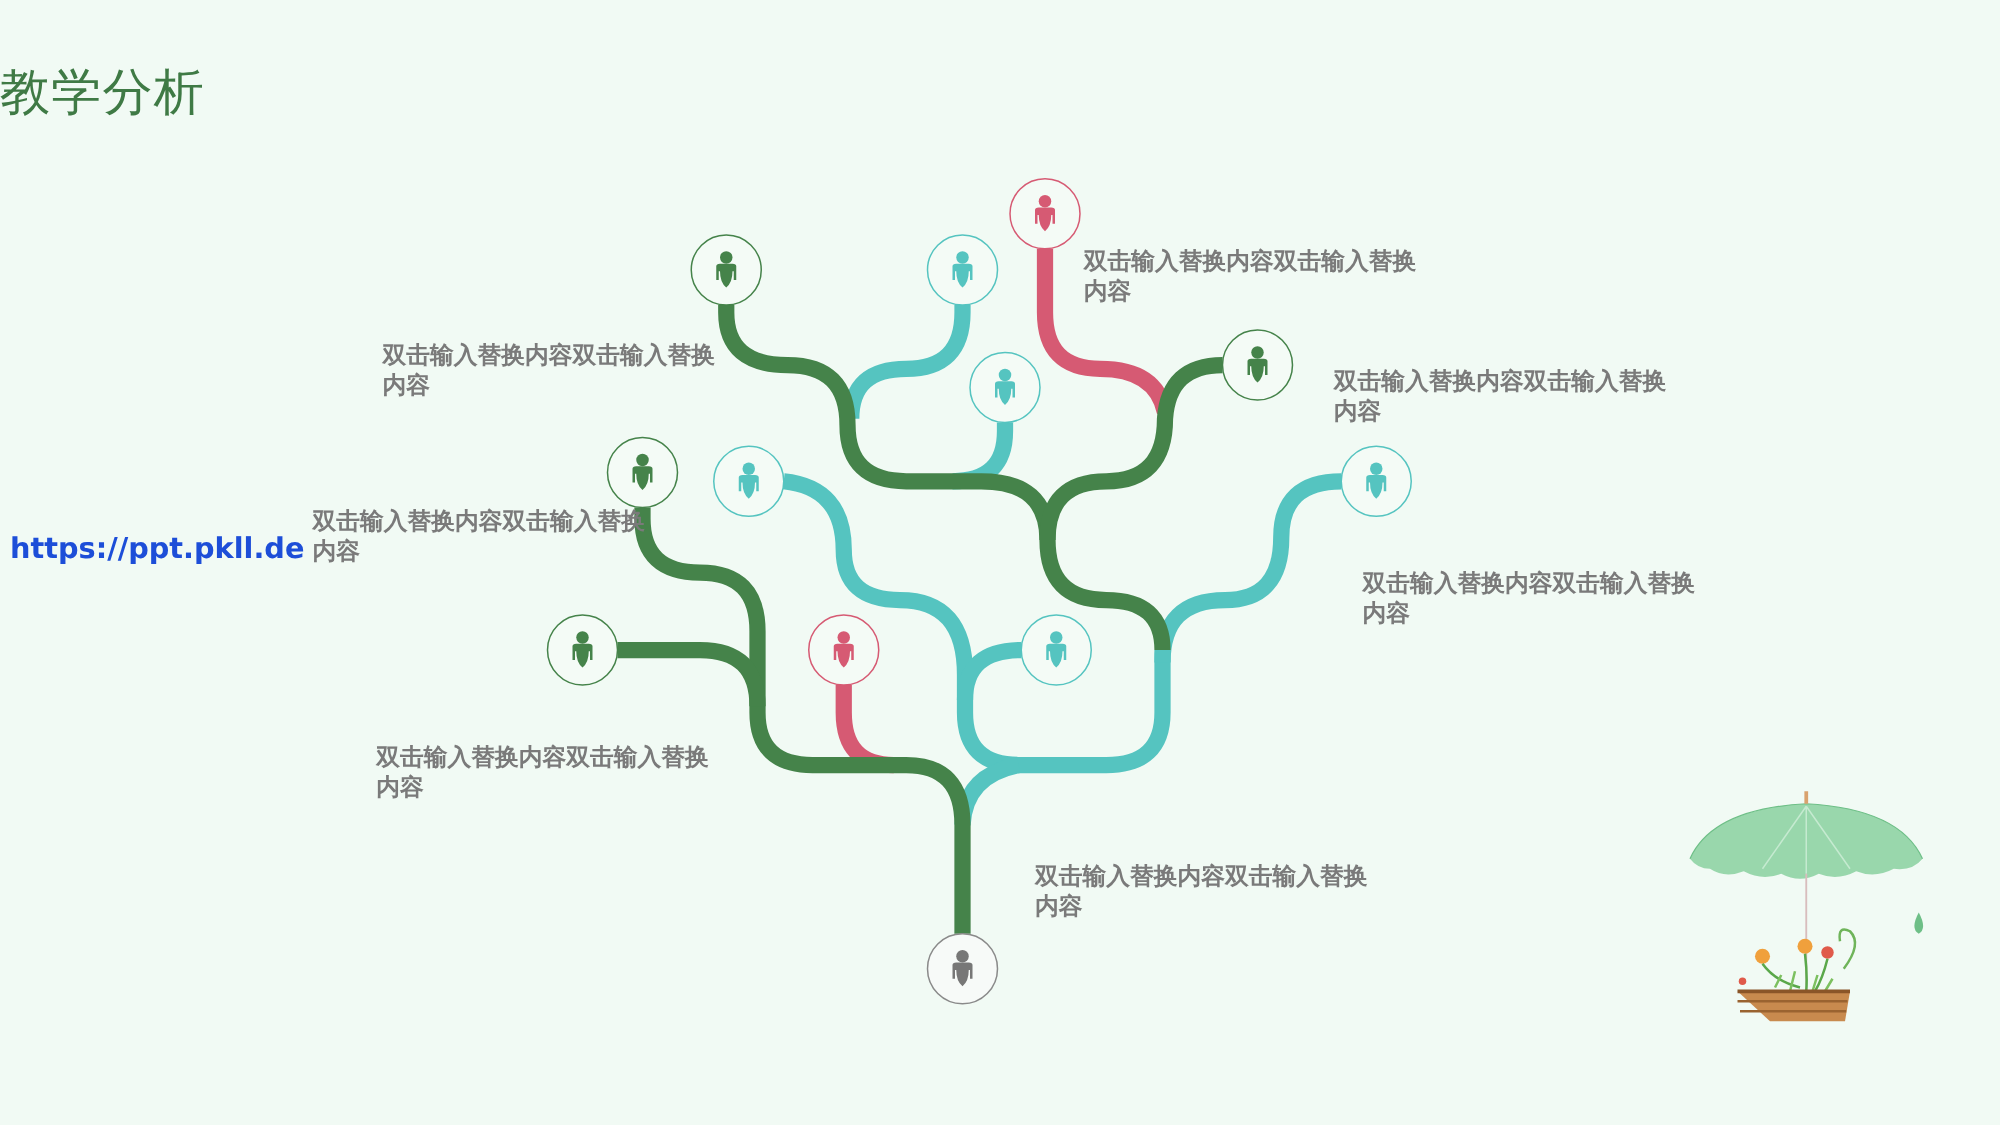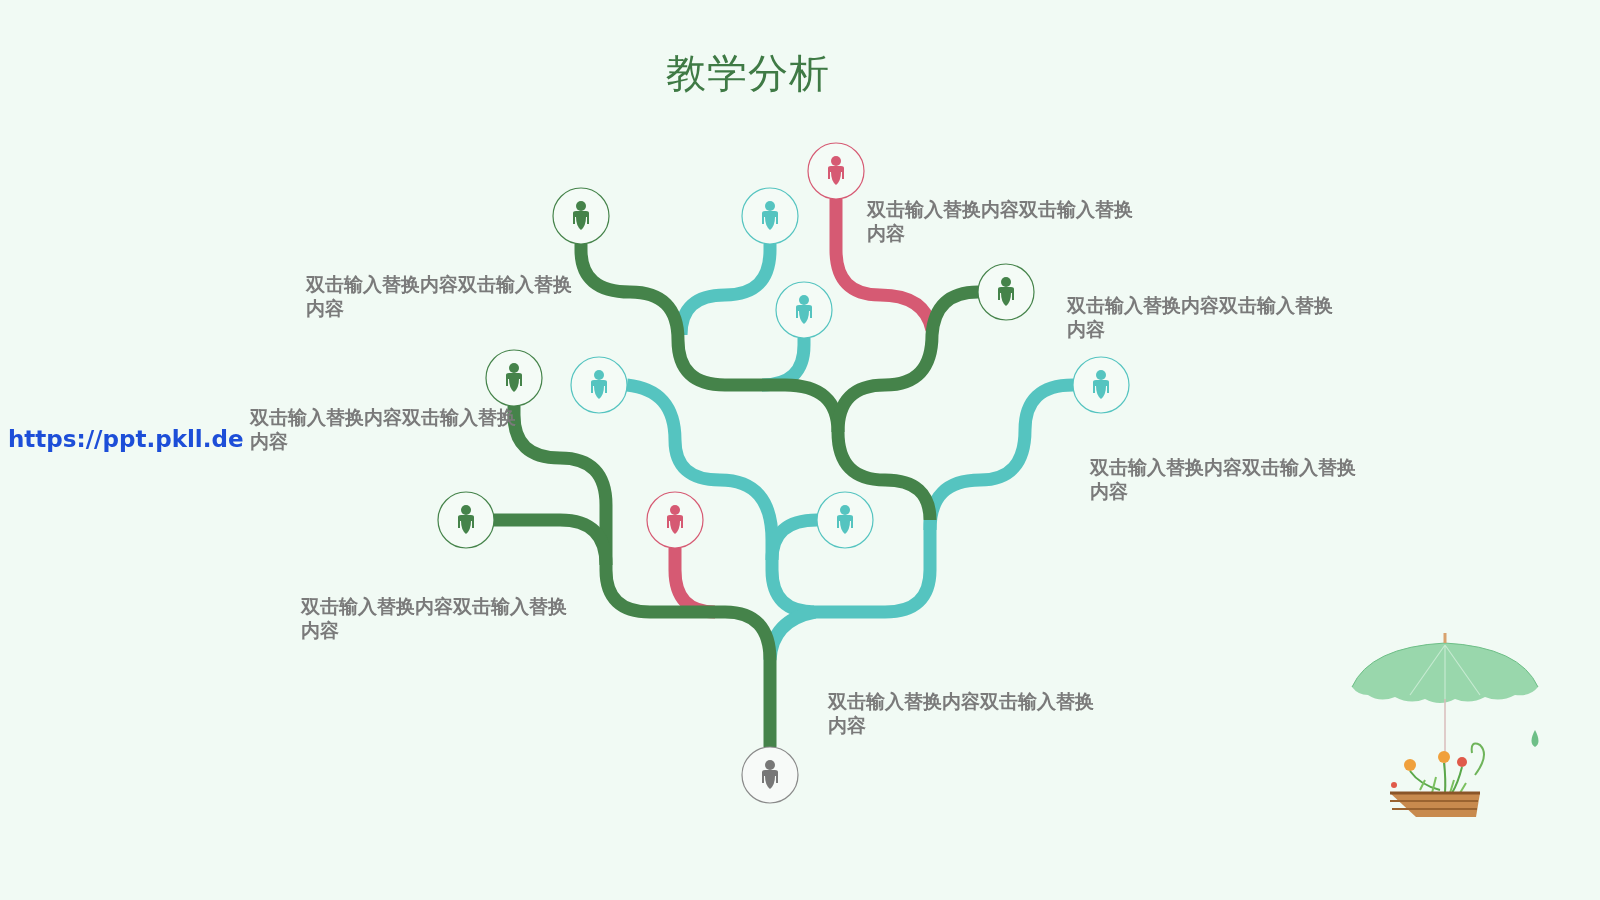--- a/index.html
+++ b/index.html
@@ -5,21 +5,21 @@
   html, body { margin: 0; padding: 0; }
   body {
     width: 1600px; height: 900px; overflow: hidden;
     background: #f1faf4;
     font-family: "DejaVu Sans", "Liberation Sans", sans-serif;
     position: relative;
   }
   .slide { position: absolute; left: 0; top: 0; width: 1600px; height: 900px; }
   .title {
     position: absolute; left: 0; width: 1496px; top: 46px;
-    text-align: center; font-size: 40px; color: #3f7a45; letter-spacing: 1px;
+    font-size: 40px; color: #3f7a45; letter-spacing: 1px;
   }
   .tree { position: absolute; left: 0; top: 0; }
   .label {
     position: absolute; font-size: 19px; line-height: 24px; color: #7a7a7a;
     width: 270px; word-break: break-all; font-weight: bold;
   }
   .watermark {
     position: absolute; left: 8px; top: 426px; font-size: 23px; font-weight: bold;
     color: #1d4ed8; font-family: "DejaVu Sans", sans-serif; letter-spacing: 0px;
   }

